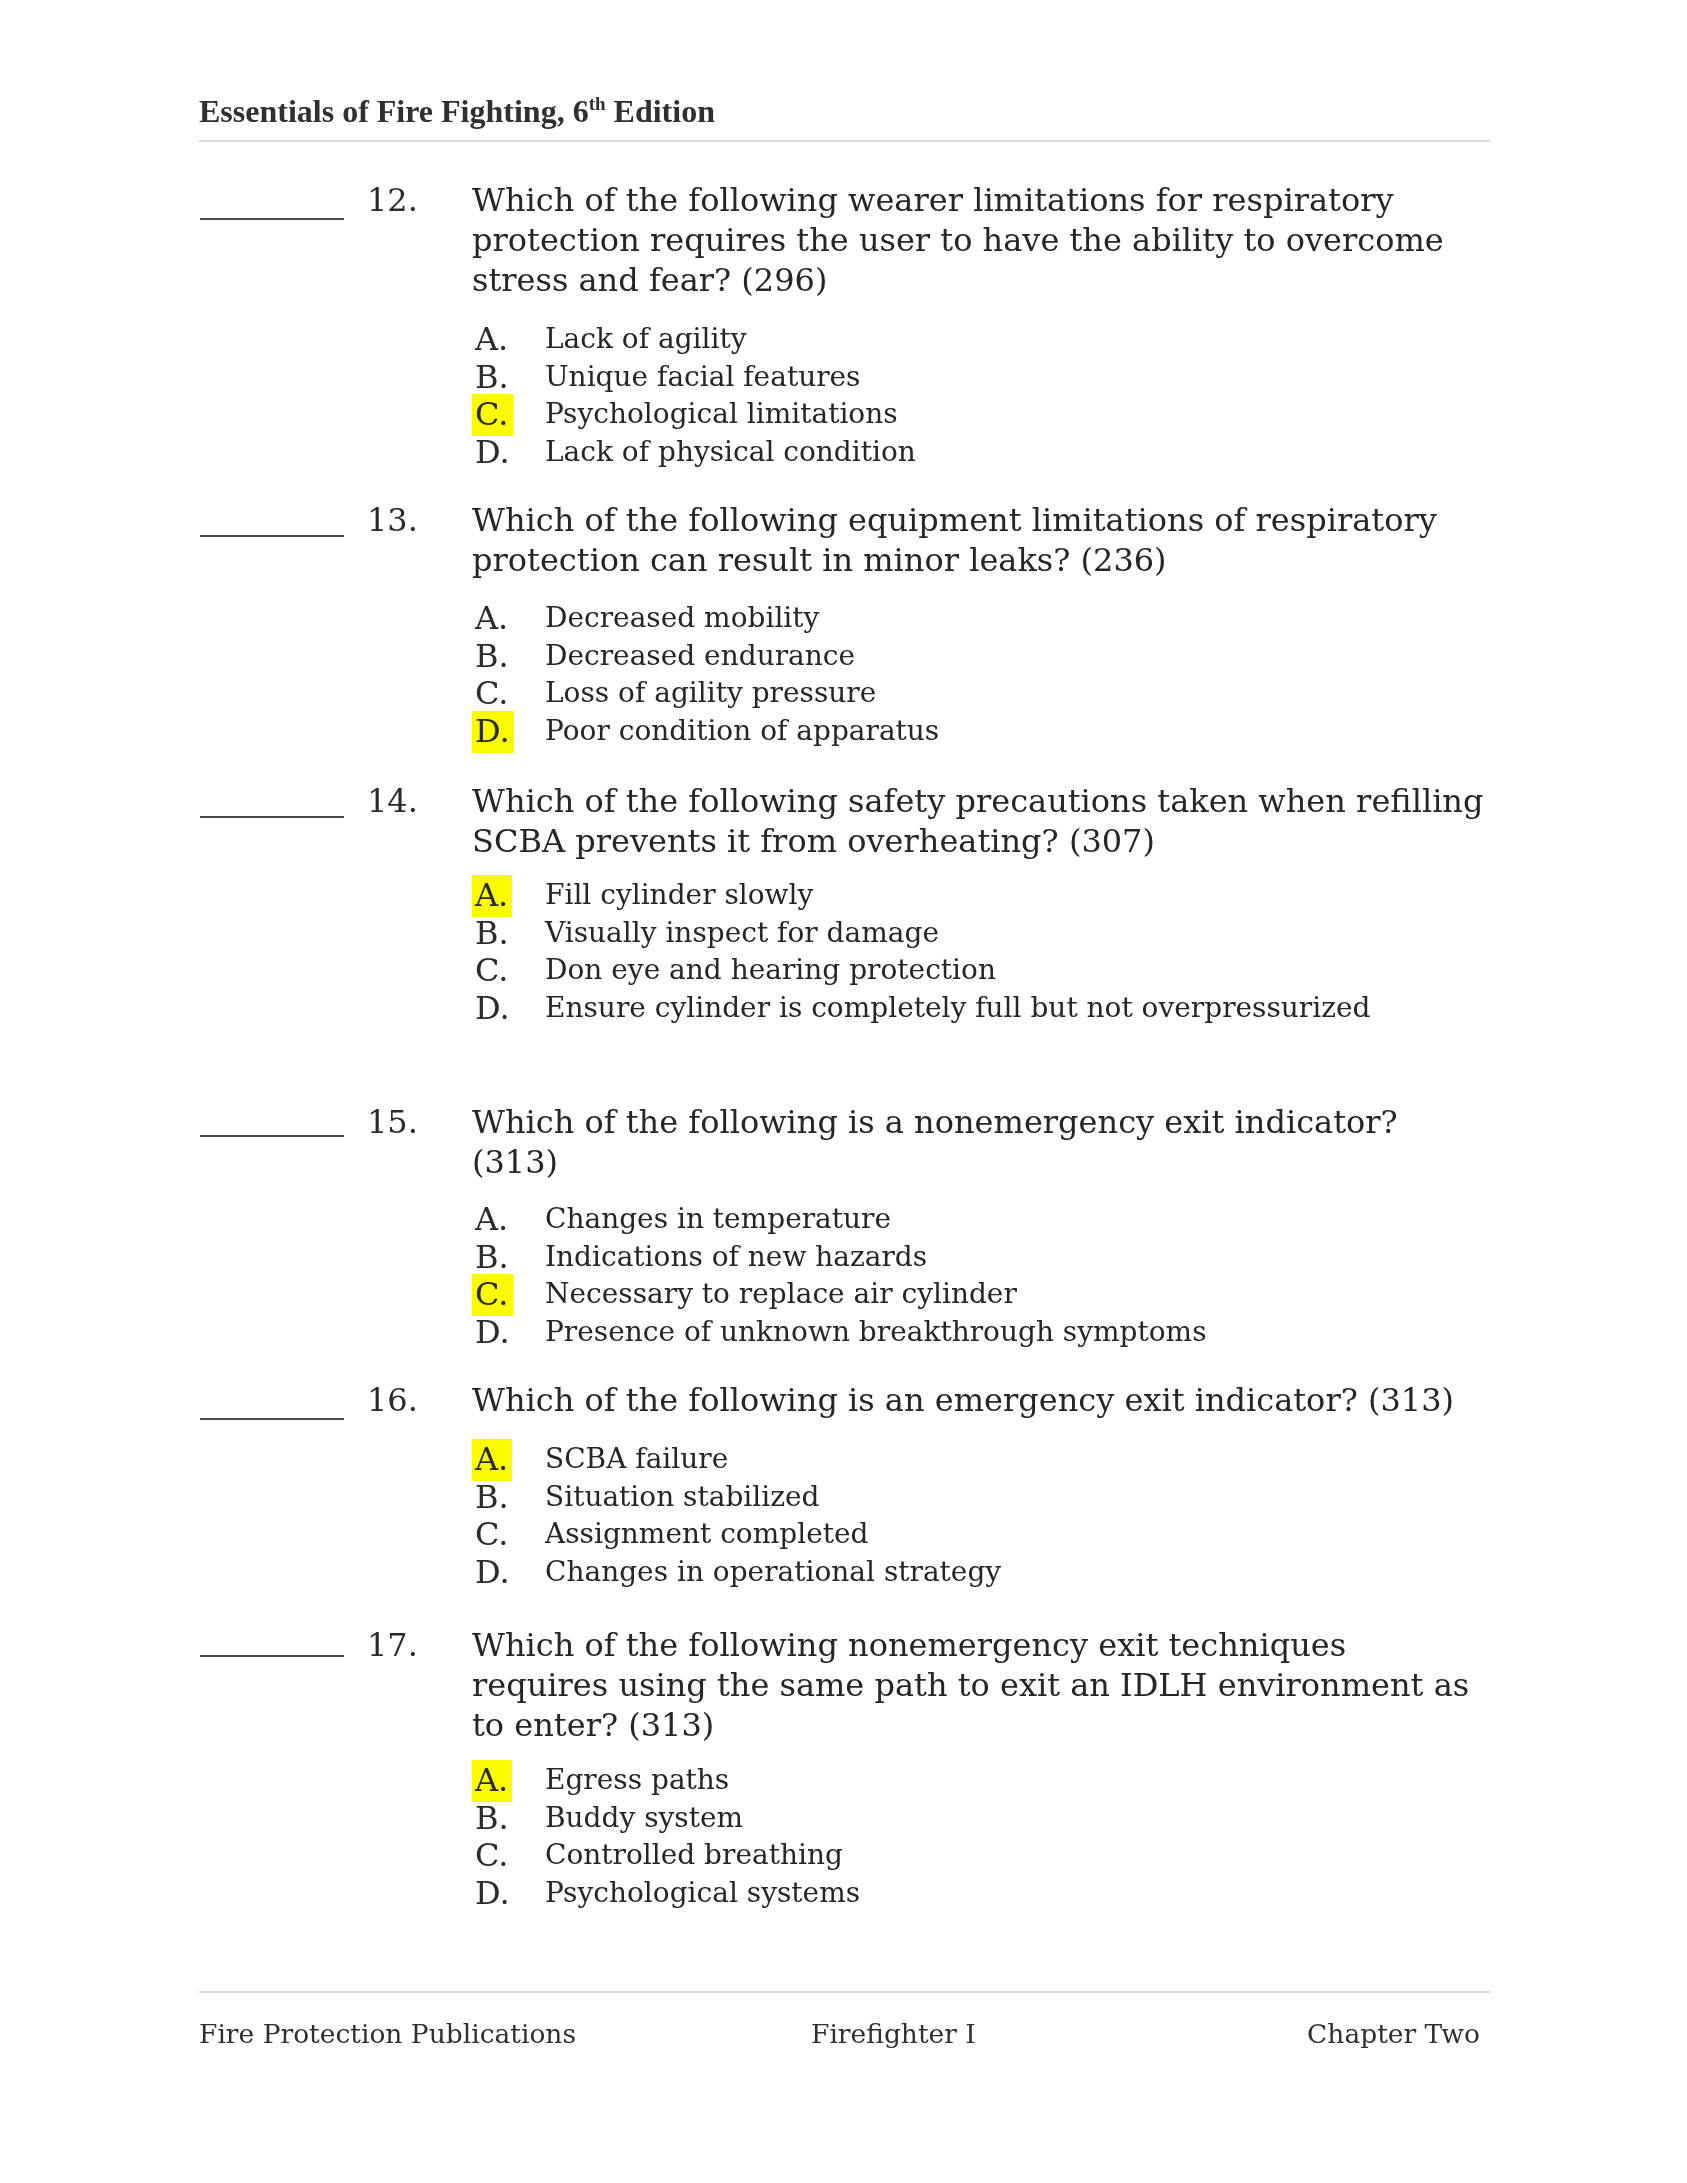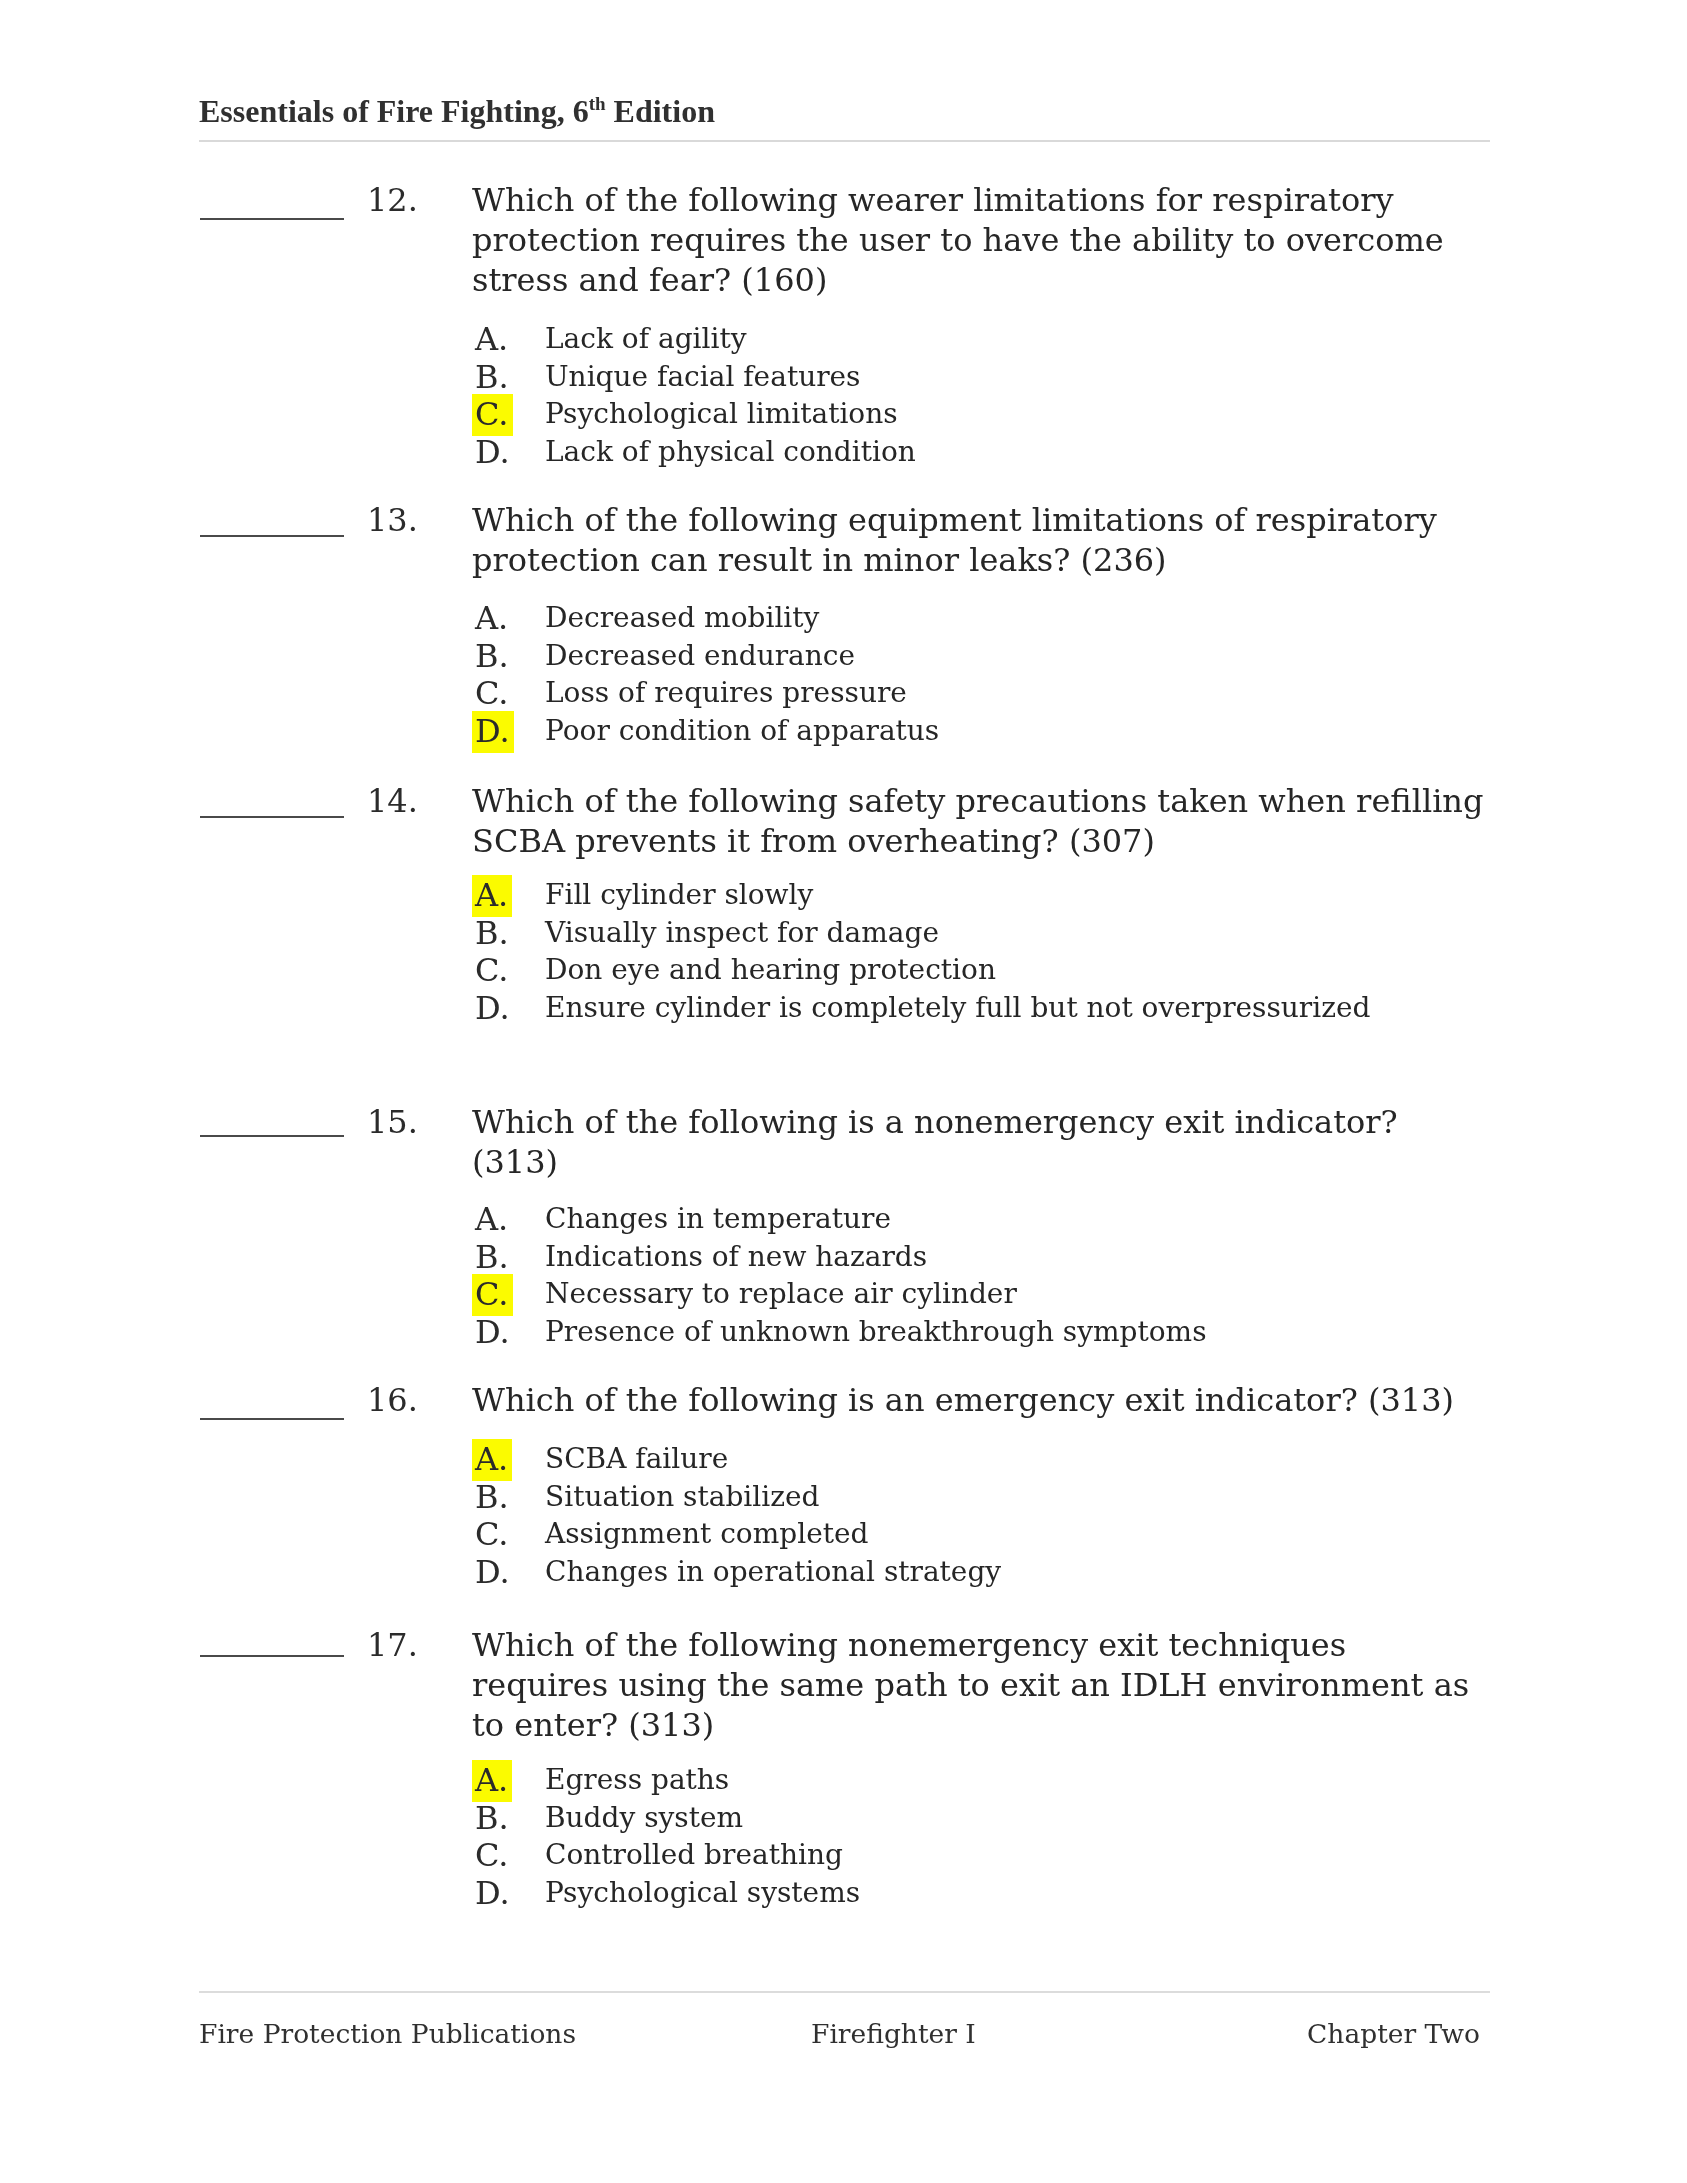--- a/index.html
+++ b/index.html
@@ -46,21 +46,21 @@
 
   <div class="header">
     <div class="hl"><span>Essentials of Fire Fighting, 6</span><sup>th</sup><span> Edition</span></div>
   </div>
   <div class="hrule"></div>
 
   <div id="questions">
       <div class="qblock" style="top: 0px;">
         <div class="blank" style="top:218px"></div>
         <div class="qnum" style="top:180px">12.</div>
-        <div class="qtext" style="top:180px">Which of the following wearer limitations for respiratory protection requires the user to have the ability to overcome stress and fear?  (160)</div>
+        <div class="qtext" style="top:180px">Which of the following wearer limitations for respiratory protection requires the user to have the ability to overcome stress and fear?  (296)</div>
         <div class="opts" style="top:320px">
           <div class="opt">
             <div class="ol" style="top:0px"><span>A.</span></div>
             <div class="otext" style="top:0px">Lack of agility</div>
           </div>
           <div class="opt">
             <div class="ol" style="top:38px"><span>B.</span></div>
             <div class="otext" style="top:38px">Unique facial features</div>
           </div>
           <div class="opt">
@@ -81,21 +81,21 @@
           <div class="opt">
             <div class="ol" style="top:0px"><span>A.</span></div>
             <div class="otext" style="top:0px">Decreased mobility</div>
           </div>
           <div class="opt">
             <div class="ol" style="top:38px"><span>B.</span></div>
             <div class="otext" style="top:38px">Decreased endurance</div>
           </div>
           <div class="opt">
             <div class="ol" style="top:75px"><span>C.</span></div>
-            <div class="otext" style="top:75px">Loss of requires pressure</div>
+            <div class="otext" style="top:75px">Loss of agility pressure</div>
           </div>
           <div class="opt">
             <div class="ol" style="top:113px"><span class="hi">D.</span></div>
             <div class="otext" style="top:113px">Poor condition of apparatus</div>
           </div>
         </div>
       </div>
       <div class="qblock" style="top: 0px;">
         <div class="blank" style="top:816px"></div>
         <div class="qnum" style="top:781px">14.</div>

